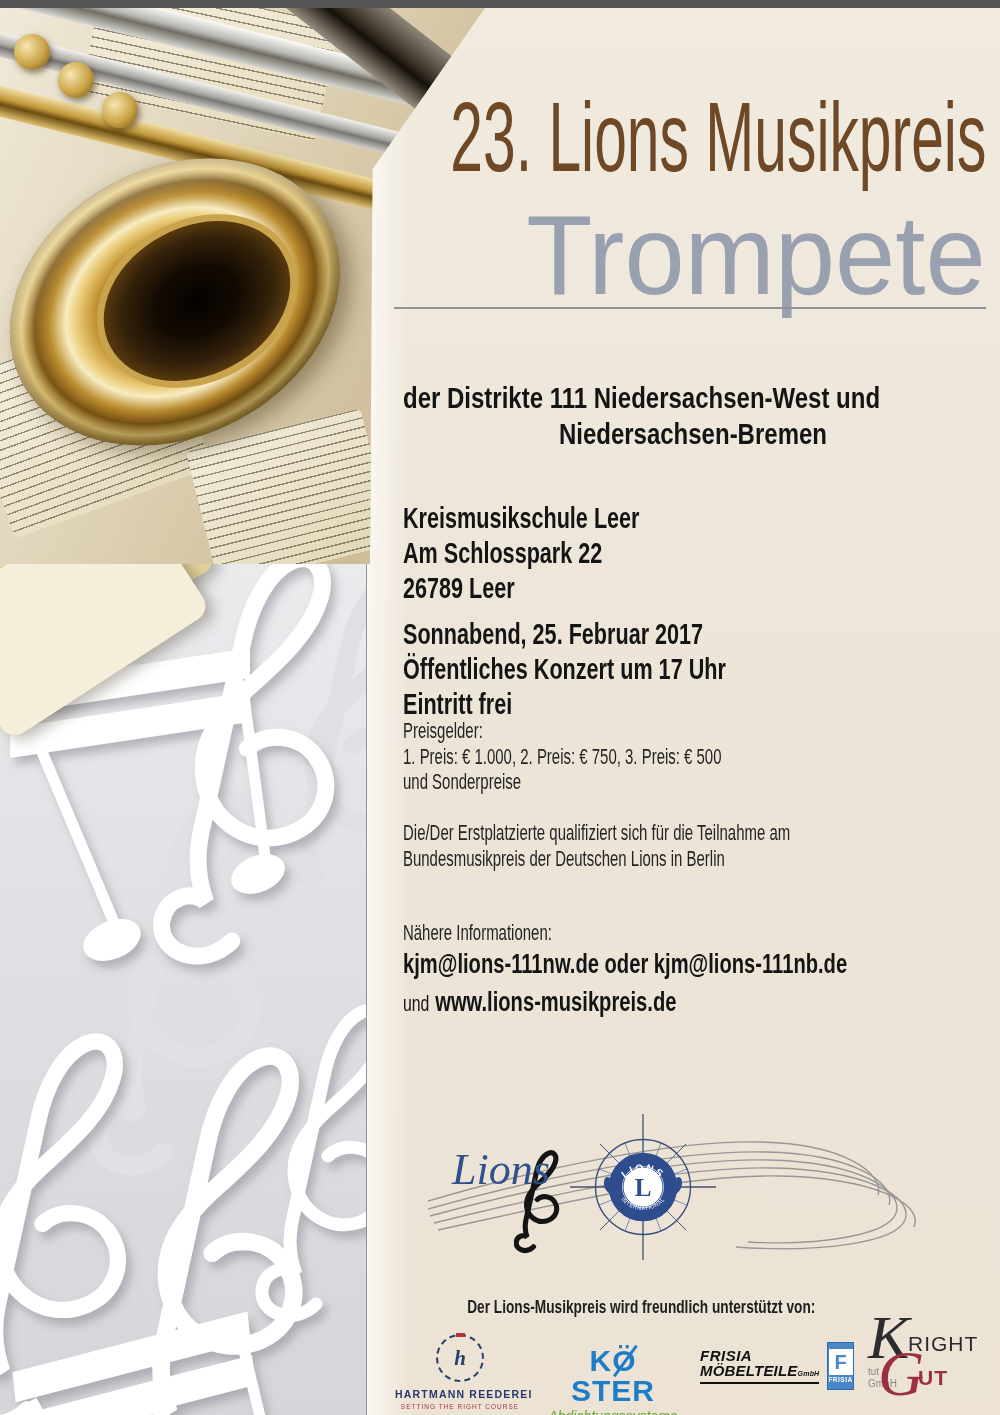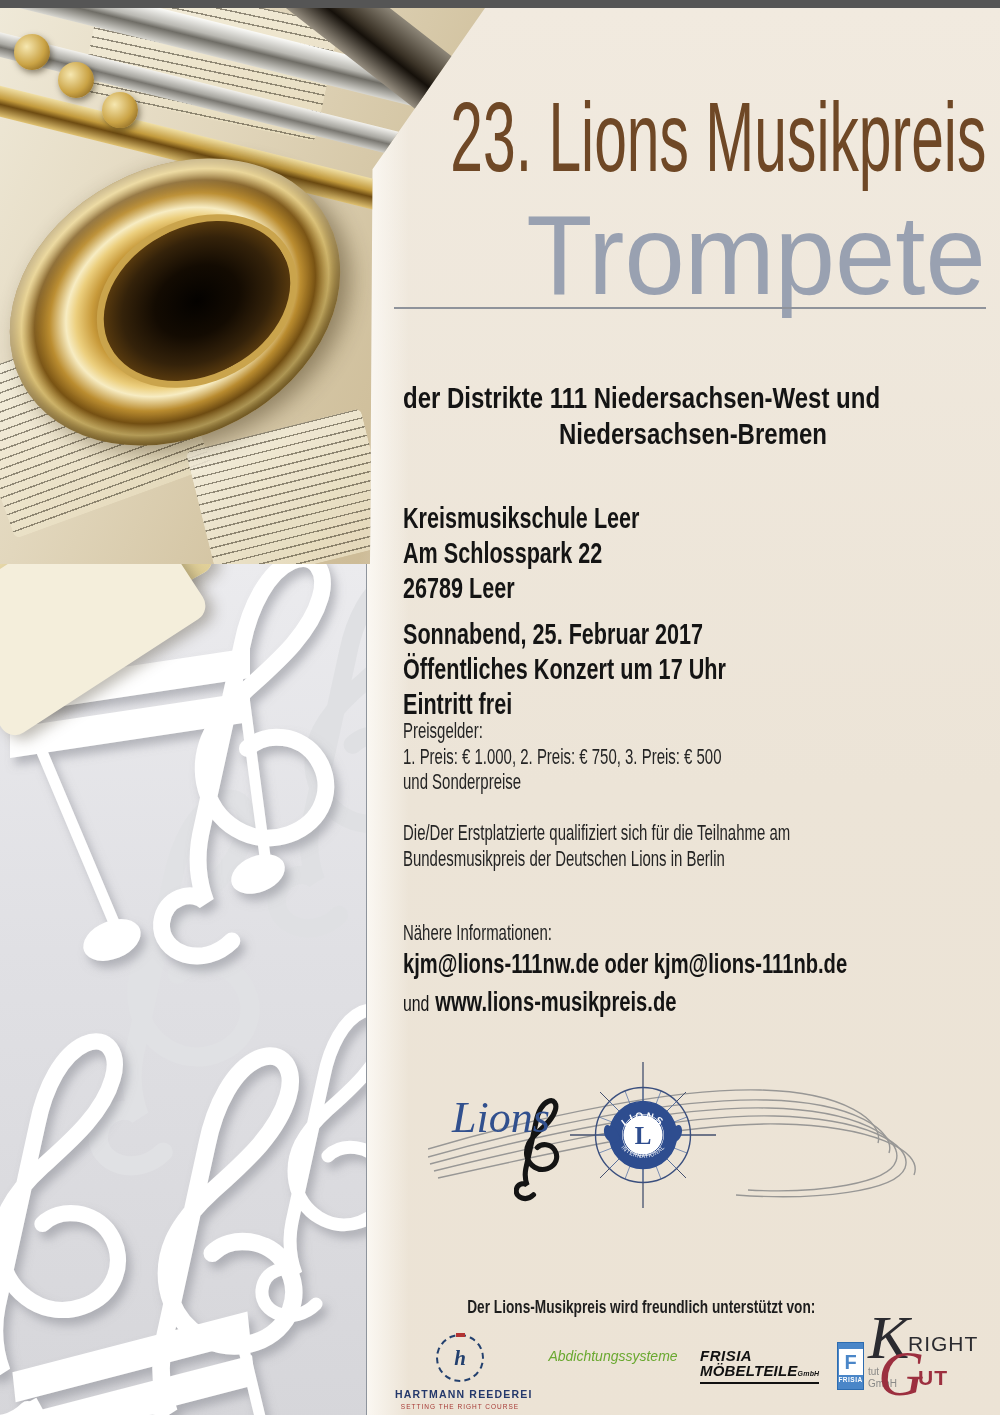--- a/index.html
+++ b/index.html
@@ -62,21 +62,21 @@
   .venue{top:492px;}
   .event{top:608px;}
   .light{font-size:22px;font-weight:400;line-height:1.16;color:#242424;transform:scaleX(.68);}
   .prizes{top:710px;}
   .qual{top:812px;}
   .info-label{top:912px;}
   .emails{top:940px;font-size:28px;font-weight:bold;transform:scaleX(.72);}
   .website{top:978px;font-size:28px;font-weight:bold;transform:scaleX(.72);}
   .website .und{font-size:22px;font-weight:400;margin-right:8px;}
   
-  .logo-block{position:absolute;left:428px;top:1036px;width:548px;height:185px;z-index:3;}
+  .logo-block{position:absolute;left:428px;top:1088px;width:548px;height:185px;z-index:3;}
   .logo-swoosh{position:absolute;left:0;top:0;}
   .logo-word{position:absolute;font-family:"Liberation Serif",serif;font-style:italic;color:#31508e;
     font-size:44px;white-space:nowrap;}
   .logo-lions{left:24px;top:48px;}
   .logo-musik{right:58px;top:50px;font-size:41px;}
   .emblem{position:absolute;left:140px;top:16px;}
   .logo-clef{position:absolute;left:86px;top:52px;}
   
   .caption{position:absolute;left:400px;top:1288px;width:480px;z-index:3;text-align:center;
     font-size:19px;font-weight:600;color:#1d1d1d;white-space:nowrap;transform:scaleX(.72);transform-origin:50% 50%;}
@@ -86,21 +86,21 @@
     border:2px dashed #23406e;display:flex;align-items:center;justify-content:center;}
   .h-circle .reddash{position:absolute;left:50%;top:-3px;width:9px;height:4px;margin-left:-4px;background:#b23333;}
   .h-letter{font-family:"Liberation Serif",serif;font-style:italic;font-weight:bold;font-size:21px;color:#23406e;}
   .h-name{font-size:10.5px;font-weight:bold;letter-spacing:1.2px;color:#24386b;white-space:nowrap;text-align:right;}
   .h-tag{font-size:6.5px;letter-spacing:1px;color:#a63a35;margin-top:3px;white-space:nowrap;}
   .koester{left:548px;top:1338px;width:130px;}
   .koe-name{font-size:30px;font-weight:bold;color:#1d7dc8;letter-spacing:1px;line-height:1;}
   .koe-o{position:relative;display:inline-block;}
   .koe-o::after{content:"";position:absolute;left:47%;top:-14%;width:3px;height:125%;background:#1d7dc8;transform:rotate(36deg);}
   .koe-sub{font-size:14px;font-style:italic;color:#69a82f;margin-top:2px;}
-  .frisia{left:700px;top:1334px;width:150px;display:flex;align-items:center;gap:18px;text-align:left;}
+  .frisia{left:700px;top:1334px;width:150px;display:flex;align-items:center;gap:8px;text-align:left;}
   .fr-text{border-bottom:2px solid #111;padding-bottom:4px;}
   .fr-l1{font-size:15px;font-weight:bold;font-style:italic;color:#111;line-height:1;letter-spacing:.5px;}
   .fr-l2{font-size:15px;font-weight:bold;font-style:italic;color:#111;line-height:1;letter-spacing:.2px;}
   .fr-gmbh{font-size:7px;font-weight:bold;color:#111;}
   .fr-box{width:40px;height:46px;background:#4a86c8;border:1px solid #2d6cb0;display:flex;flex-direction:column;
     align-items:center;justify-content:center;gap:1px;}
   .fr-box-f{width:24px;height:26px;background:#fff;color:#4a86c8;font-size:20px;font-weight:bold;
     display:flex;align-items:center;justify-content:center;}
   .fr-box-t{font-size:6.5px;color:#fff;font-weight:bold;letter-spacing:.5px;}
   .kultur{left:862px;top:1308px;width:120px;height:105px;position:absolute;}
@@ -266,20 +266,21 @@
   <div class="sponsor hartmann">
     <div class="h-circle">
       <span class="reddash"></span>
       <span class="h-letter">h</span>
     </div>
     <div class="h-name">HARTMANN REEDEREI</div>
     <div class="h-tag">SETTING THE RIGHT COURSE</div>
   </div>
 
   <div class="sponsor koester">
+    <div class="koe-name"><span>K</span><span class="koe-o">Ö</span><span>STER</span></div>
     <div class="koe-sub">Abdichtungssysteme</div>
   </div>
 
   <div class="sponsor frisia">
     <div class="fr-text">
       <div class="fr-l1">FRISIA</div>
       <div class="fr-l2"><span>MÖBELTEILE</span><span class="fr-gmbh">GmbH</span></div>
     </div>
     <div class="fr-box">
       <div class="fr-box-f">F</div>

